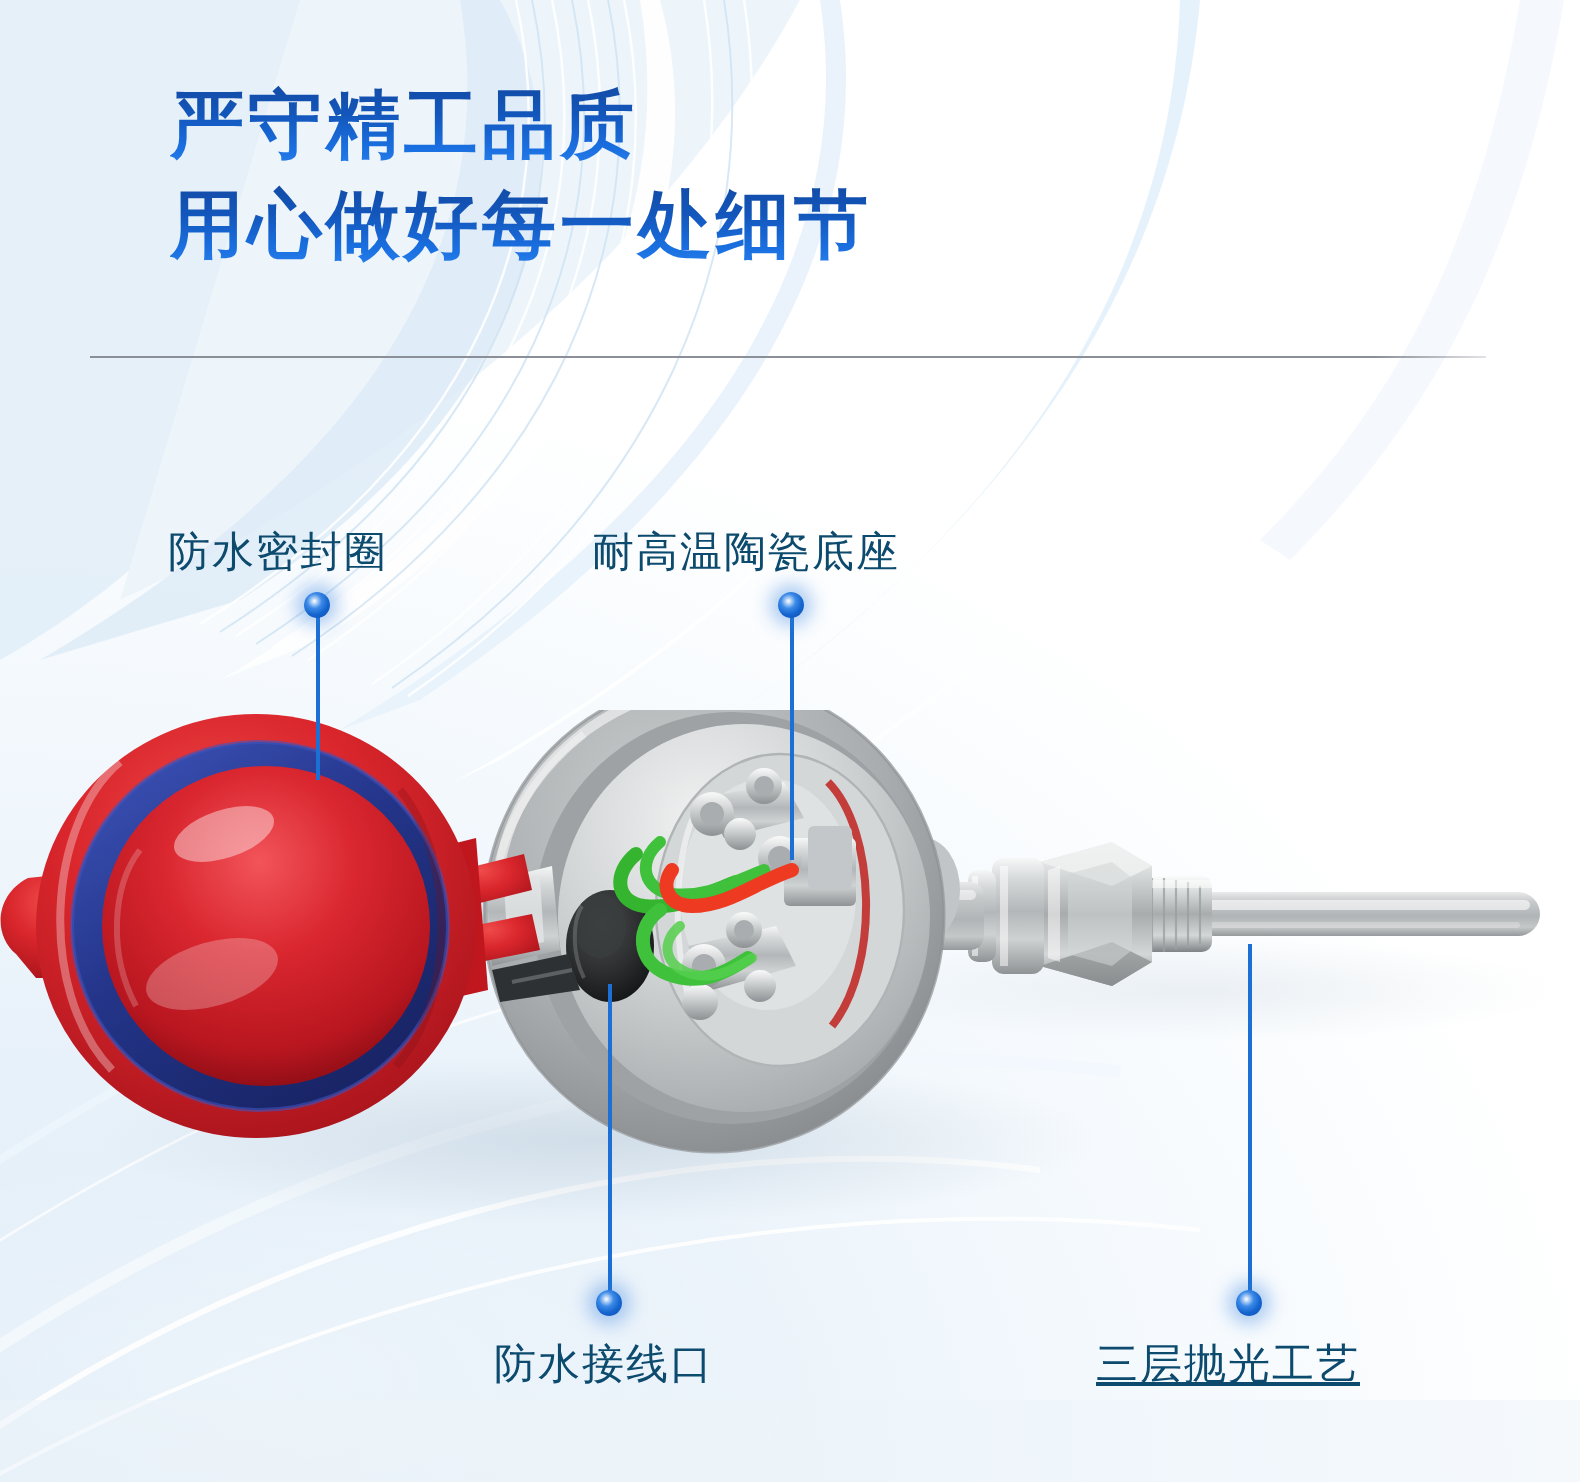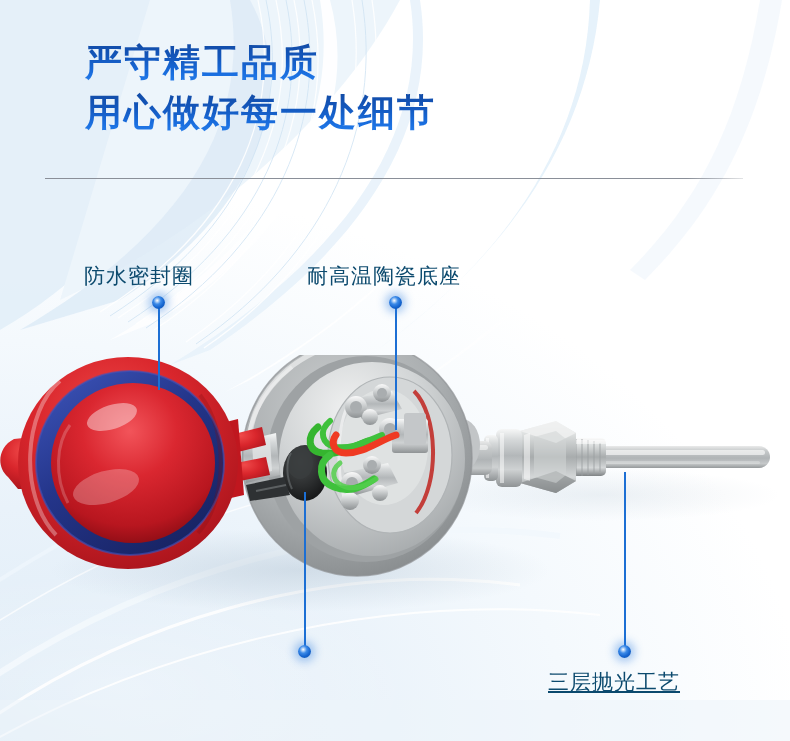--- a/index.html
+++ b/index.html
@@ -333,24 +333,25 @@
 
       <path d="M60,26 C24,56 18,140 56,180" fill="none" stroke="#ffffff" stroke-width="4" opacity=".32"></path>
       <path d="M200,40 C228,74 228,146 198,178" fill="none" stroke="#7d0d14" stroke-width="4" opacity=".28"></path>
     </g>
   </svg>
 
   <div class="callout-label" style="left:84px;top:262px;">防水密封圈</div>
   <div class="lead-line" style="left:158px;top:308px;height:82px;"></div>
   <div class="lead-dot" style="left:152px;top:296px;"></div>
 
-  <div class="callout-label" style="left:307px;top:262px;">耐高温陶瓷底座</div>
+  <div class="callout-label" style="left:296px;top:262px;">耐高温陶瓷底座</div>
   <div class="lead-line" style="left:395px;top:308px;height:122px;"></div>
   <div class="lead-dot" style="left:389px;top:296px;"></div>
 
   <div class="lead-line" style="left:304px;top:492px;height:155px;"></div>
   <div class="lead-dot" style="left:298px;top:645px;"></div>
+  <div class="callout-label" style="left:247px;top:668px;">防水接线口</div>
 
   <div class="lead-line" style="left:624px;top:472px;height:175px;"></div>
   <div class="lead-dot" style="left:618px;top:645px;"></div>
   <div class="callout-label" style="left:548px;top:668px;text-decoration:underline;">三层抛光工艺</div>
 
 </div>
 
 </body></html>

